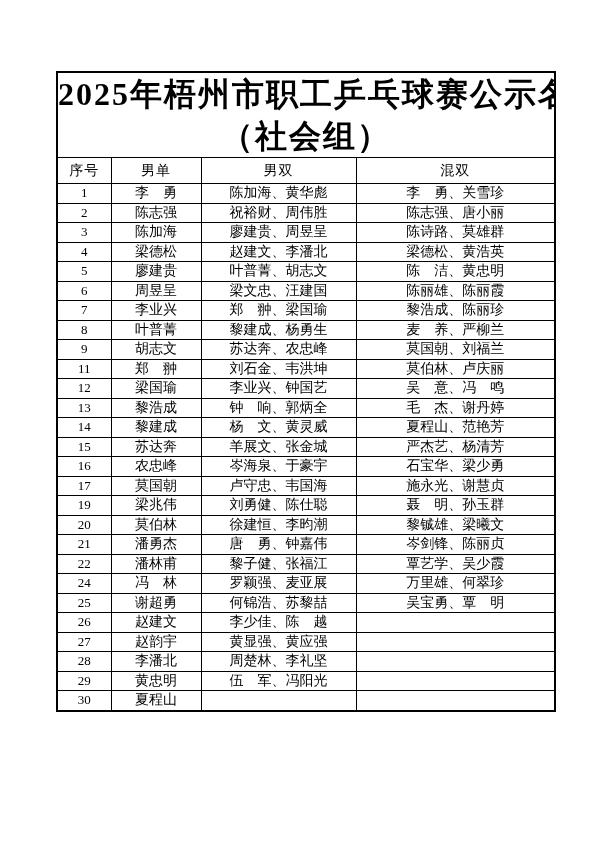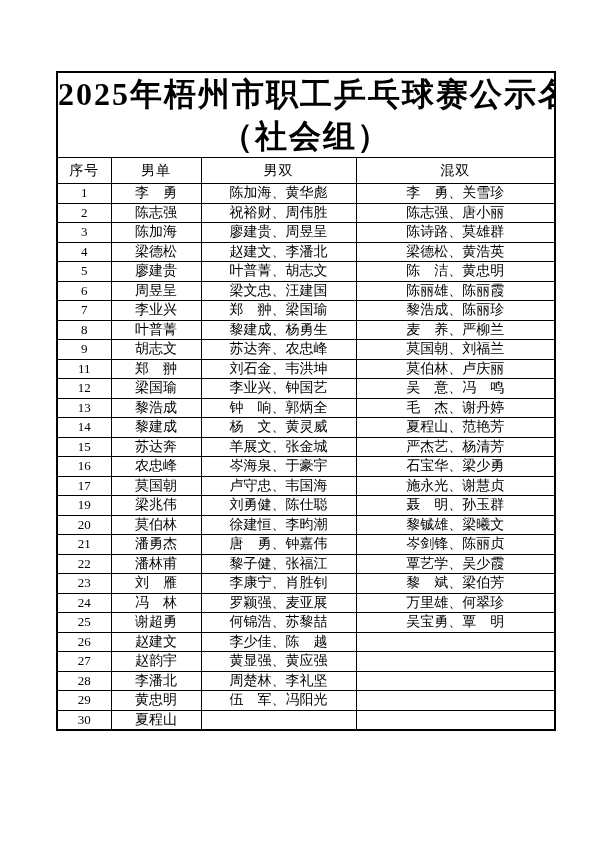--- a/index.html
+++ b/index.html
@@ -194,26 +194,20 @@
         <td class="cell-mens-doubles">唐　勇、钟嘉伟</td>
         <td class="cell-mixed-doubles">岑剑锋、陈丽贞</td>
       </tr>
       <tr>
         <td class="cell-number">22</td>
         <td class="cell-mens-singles">潘林甫</td>
         <td class="cell-mens-doubles">黎子健、张福江</td>
         <td class="cell-mixed-doubles">覃艺学、吴少霞</td>
       </tr>
       <tr>
-        <td class="cell-number">23</td>
-        <td class="cell-mens-singles">刘　雁</td>
-        <td class="cell-mens-doubles">李康宁、肖胜钊</td>
-        <td class="cell-mixed-doubles">黎　斌、梁伯芳</td>
-      </tr>
-      <tr>
         <td class="cell-number">24</td>
         <td class="cell-mens-singles">冯　林</td>
         <td class="cell-mens-doubles">罗颖强、麦亚展</td>
         <td class="cell-mixed-doubles">万里雄、何翠珍</td>
       </tr>
       <tr>
         <td class="cell-number">25</td>
         <td class="cell-mens-singles">谢超勇</td>
         <td class="cell-mens-doubles">何锦浩、苏黎喆</td>
         <td class="cell-mixed-doubles">吴宝勇、覃　明</td>

